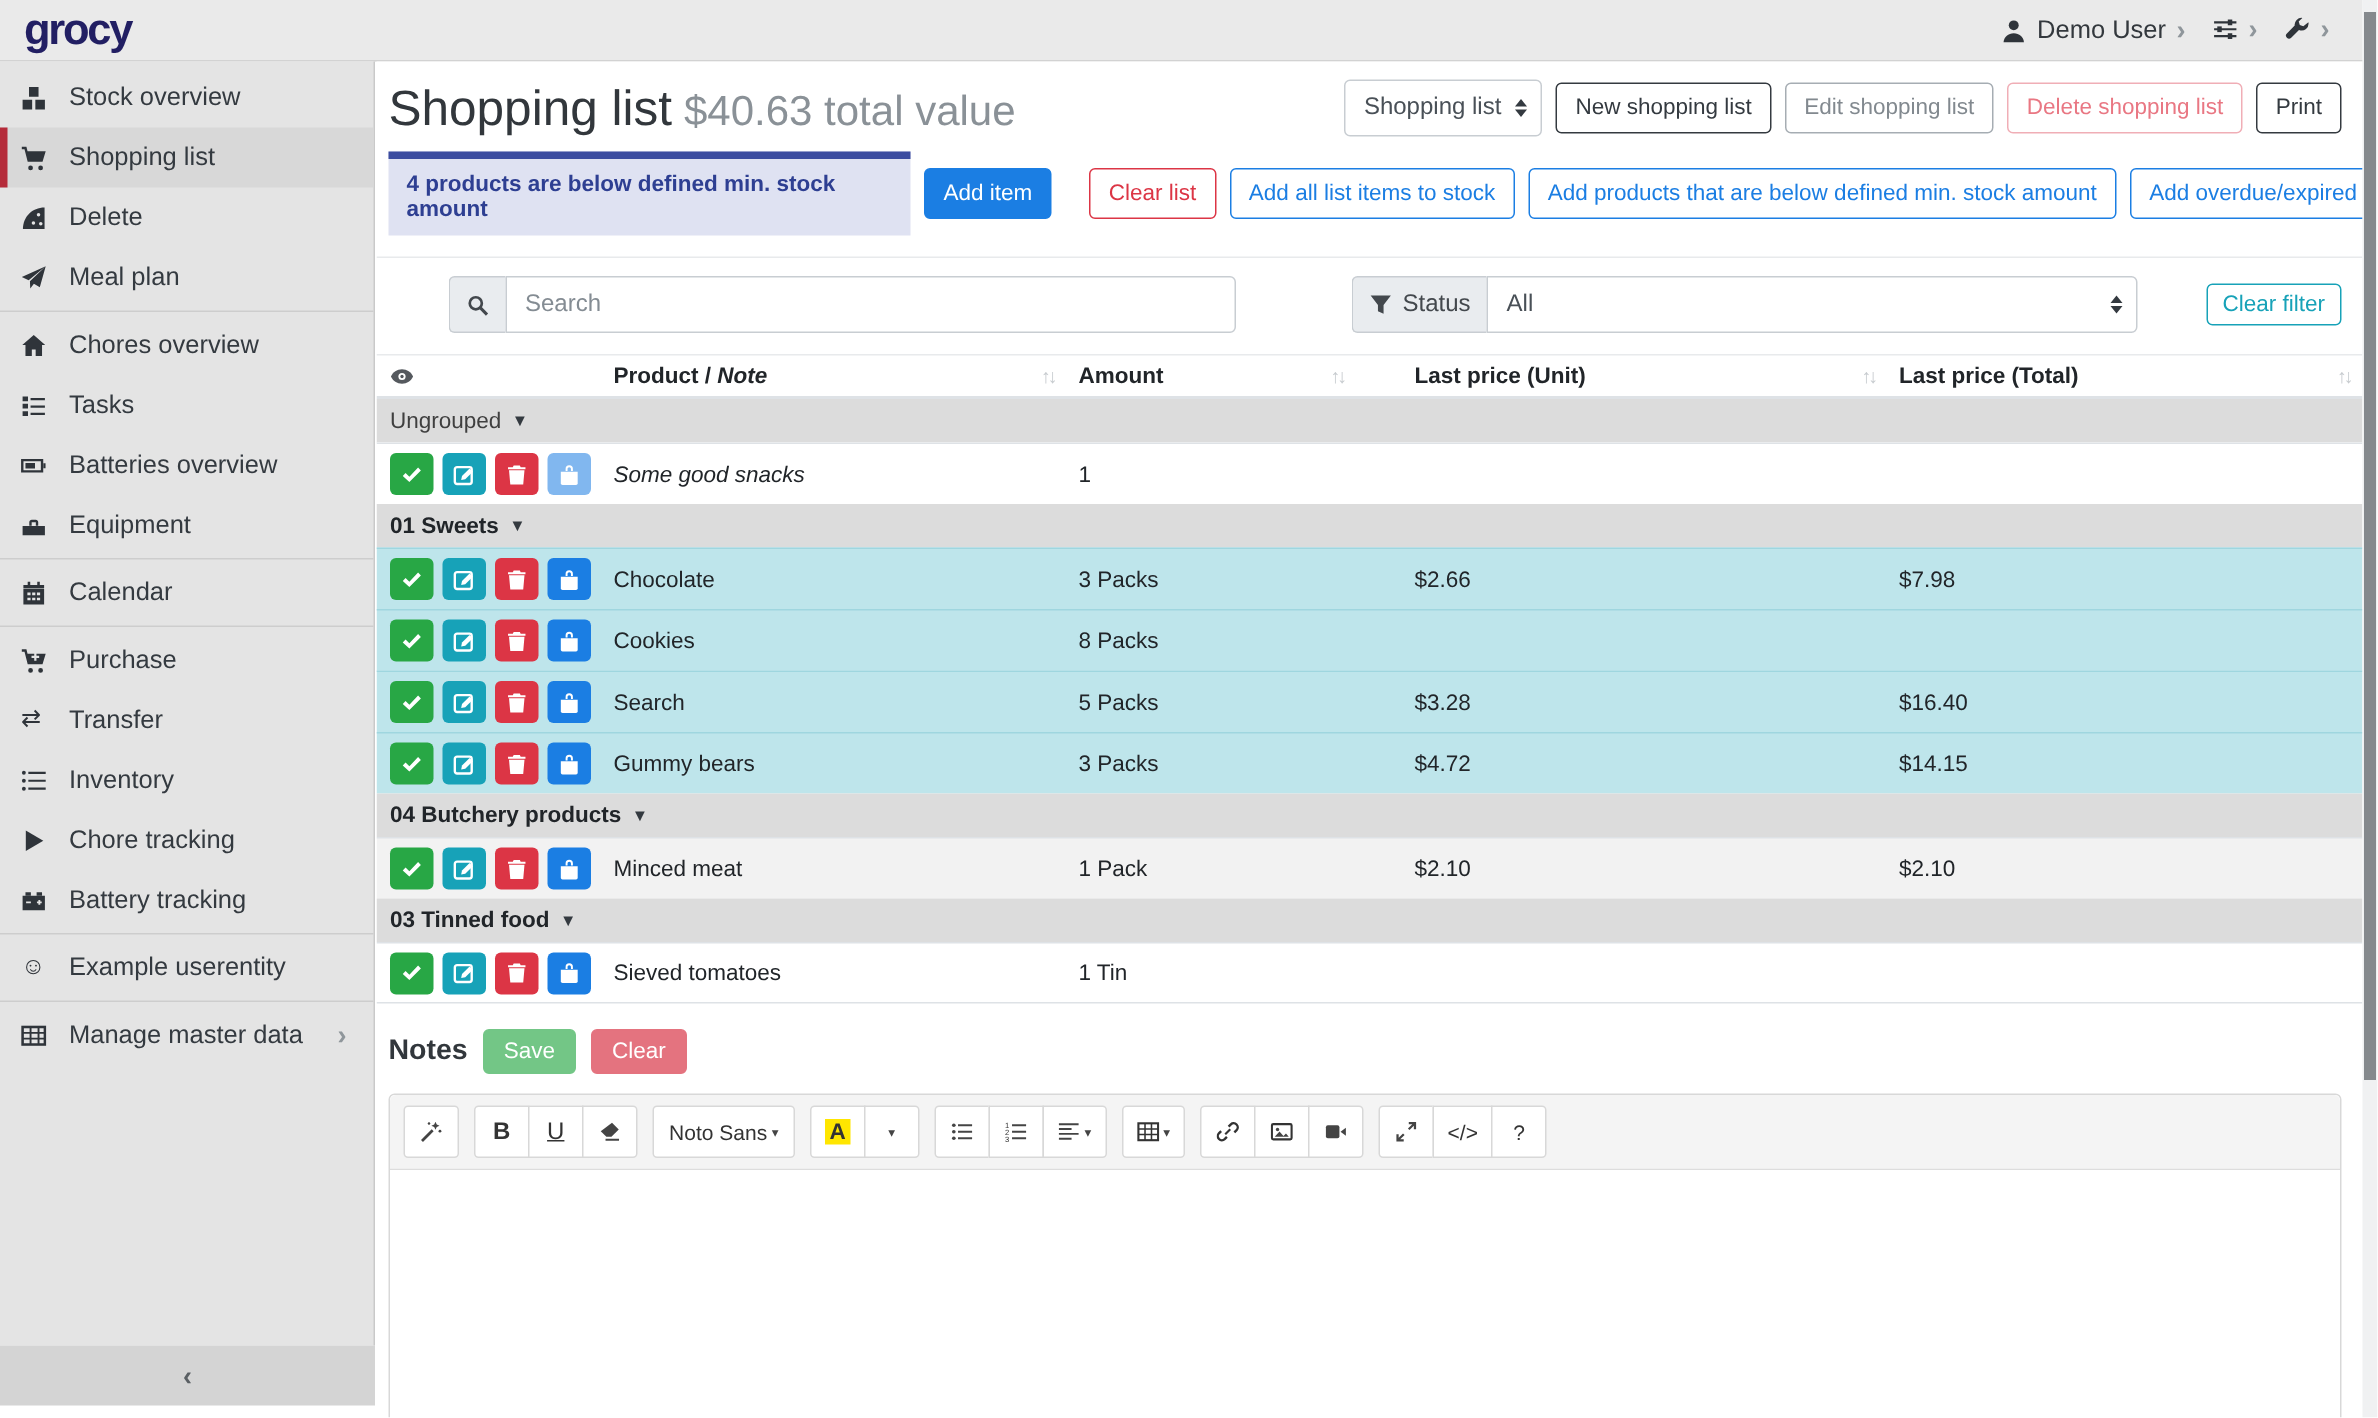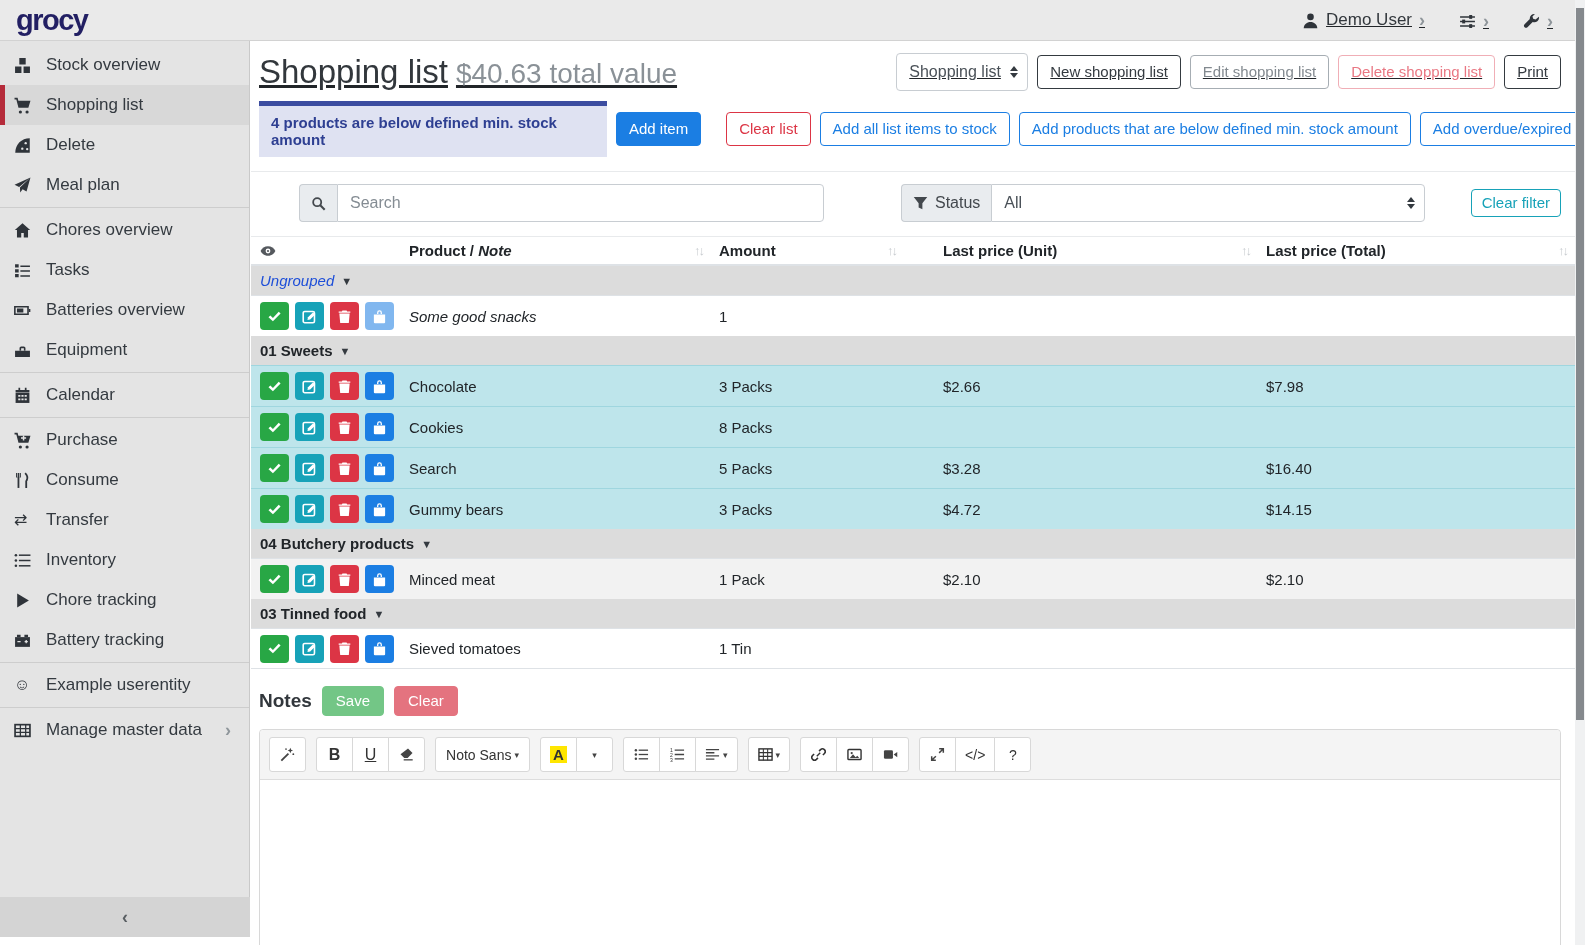--- a/index.html
+++ b/index.html
@@ -6,42 +6,42 @@
   html,body { margin:0; padding:0; }
   body {
     width:1585px; height:945px; overflow:hidden; position:relative;
     background:#fff; font-family:"Liberation Sans", sans-serif; color:#212529;
   }
   
   .topbar { position:absolute; left:0; top:0; width:1575px; height:41px;
     background:#eaeaea; border-bottom:1px solid #d2d2d2;
     display:flex; align-items:center; justify-content:space-between; padding:0 22px 0 16px; }
   .logo { font-size:29px; font-weight:bold; letter-spacing:-1.5px; color:#221f63; line-height:1; }
-  .topbar-right { display:flex; align-items:flex-end; gap:34px;text-decoration:underline; }
+  .topbar-right { display:flex; align-items:flex-start; gap:18px; }
   .topbar-item { display:flex; align-items:center; gap:7px; font-size:17px; color:#33383d; cursor:pointer; }
   .chev { color:#8f969b; font-size:18px; font-weight:bold; line-height:1; }
   .icon svg { display:block; }
   .t-ic svg { width:17px; height:17px; fill:#2f343a; }
   
   .sidebar { position:absolute; left:0; top:41px; width:250px; height:856px;
     background:#e4e4e4; border-right:1px solid #c9c9c9; padding-top:4px; }
   .sb-item { height:40px; display:flex; align-items:center; padding-left:14px;
     font-size:17px; color:#343a40; cursor:pointer; position:relative; }
   .sb-item .sb-ic { width:26px; display:inline-flex; justify-content:flex-start; margin-right:6px; color:#2f343a; }
   .sb-item .sb-ic svg { width:17px; height:17px; fill:#2f343a; }
   .sb-item.active { background:#d8d8d8; border-left:5px solid #b52b3a; padding-left:9px; }
   .sb-divider { height:0; border-top:1px solid #cdcdcd; margin:2px 0; }
   .sb-chevron { position:absolute; right:18px; color:#8f969b; font-size:18px; font-weight:bold; }
   .sb-text-ic { font-size:16px; line-height:1; color:#2f343a; }
   .sidebar-footer { position:absolute; left:0; top:897px; width:250px; height:40px;
     background:#d4d4d4; display:flex; align-items:center; justify-content:center;
     color:#5a5f63; font-size:18px; font-weight:bold; cursor:pointer; }
   
   .main { position:absolute; left:251px; top:41px; width:1324px; height:904px; background:#fff; overflow:hidden; }
-  .page-head { display:flex; justify-content:space-between; align-items:center; padding:12px 14px 10px 8px;text-decoration:underline; }
+  .page-head { display:flex; justify-content:space-between; align-items:center; padding:12px 14px 10px 8px; }
   .page-title { font-size:33px; color:#32373c; }
   .page-title .sub { font-size:28px; color:#8a9197; margin-left:8px; }
   .head-actions { display:flex; align-items:center; gap:9px; }
   .btn { display:inline-flex; align-items:center; justify-content:center; white-space:nowrap;
     border-radius:4px; font-size:15px; padding:7px 12px; border:1px solid transparent;
     background:#fff; cursor:pointer; font-family:inherit; line-height:1.2; flex-shrink:0; }
   .btn-outline-dark   { border-color:#343a40; color:#343a40; }
   .btn-outline-gray   { border-color:#a6adb3; color:#82898f; }
   .btn-outline-danger-soft { border-color:#f0aeb6; color:#e97783; }
   .btn-primary        { background:var(--primary); border-color:var(--primary); color:#fff; }
@@ -81,21 +81,21 @@
   .c1 { width:150px; padding-left:9px; flex-shrink:0; }
   .c2 { width:310px; padding-left:8px; flex-shrink:0; display:flex; align-items:center; }
   .c3 { width:193px; padding-left:8px; flex-shrink:0; display:flex; align-items:center; }
   .c4 { width:323px; padding-left:8px; flex-shrink:0; display:flex; align-items:center;margin-left:31px; }
   .c5 { flex:1; padding-left:8px; display:flex; align-items:center; }
   .sort-ic { margin-left:auto; margin-right:8px; color:#c7cbcf; font-size:13px; font-weight:normal; letter-spacing:-2px; }
   .eye-ic svg { width:16px; height:16px; fill:#55595e; }
   .group-row { display:flex; align-items:center; height:29px; background:#dcdcdc;
     padding-left:9px; font-size:15px; color:#212529; cursor:pointer; }
   .group-row .gname { font-weight:bold; }
-  .group-row.italic .gname { font-weight:normal; font-style:italic; color:#1d4ed8; }
+  .group-row.italic .gname { font-weight:normal; color:#404040; }
   .group-caret { margin-left:7px; font-size:11px; color:#343a40; }
   .t-row { display:flex; align-items:center; height:41px; border-top:1px solid #dee2e6; background:#fff; }
   .t-row.hl { background:var(--hl-row); border-top:1px solid #9fd6df; }
   .t-row.striped { background:#f2f2f2; }
   .t-row:last-child { border-bottom:1px solid #dee2e6; }
   .row-btn { width:29px; height:28px; border-radius:4px; margin-right:6px; border:none;
     display:inline-flex; align-items:center; justify-content:center; cursor:pointer; padding:0; }
   .row-btn svg { width:15px; height:15px; fill:#fff; }
   .rb-green { background:var(--success); }
   .rb-teal  { background:var(--info); }
@@ -274,32 +274,20 @@
             <svg viewBox="0 0 16 16" width="17" height="17" fill="currentColor">
               <path d="M.5.8v1.6h1.7l2 7.8h9.3l2-6.6H4.1l-.7-2.8zM6 12.6a1.5 1.5 0 1 0 0 3 1.5 1.5 0 0 0 0-3zm6.3 0a1.5 1.5 0 1 0 0 3 1.5 1.5 0 0 0 0-3z"></path>
               <path d="M8.3 8V6.3H6.6V4.9h1.7V3.2h1.4v1.7h1.7v1.4H9.7V8z" fill="#e4e4e4"></path>
             </svg>
           </span>
         </span>
         <span>Purchase</span>
       </div>
       <div class="sb-item">
         <span class="sb-ic">
-          <span class="icon">
-            <svg viewBox="0 0 16 16" width="17" height="17" fill="currentColor">
-              <path d="M2.5 1v4.2M4.2 1v4.2M5.9 1v4.2" stroke="currentColor" stroke-width="1.1" fill="none"></path>
-              <path d="M4.2 4.5V15" stroke="currentColor" stroke-width="1.7" fill="none"></path>
-              <path d="M10.5 1c1.8 1.8 2.6 4.4 1.6 6.6l-.6 1V15" stroke="currentColor" stroke-width="1.7" fill="none"></path>
-            </svg>
-          </span>
-        </span>
-        <span>Consume</span>
-      </div>
-      <div class="sb-item">
-        <span class="sb-ic">
           <span class="icon sb-text-ic">⇄</span>
         </span>
         <span>Transfer</span>
       </div>
       <div class="sb-item">
         <span class="sb-ic">
           <span class="icon">
             <svg viewBox="0 0 16 16" width="17" height="17" fill="currentColor">
               <circle cx="1.8" cy="3" r="1.2"></circle>
               <path d="M4.6 2.3h10.9v1.4H4.6z"></path>

